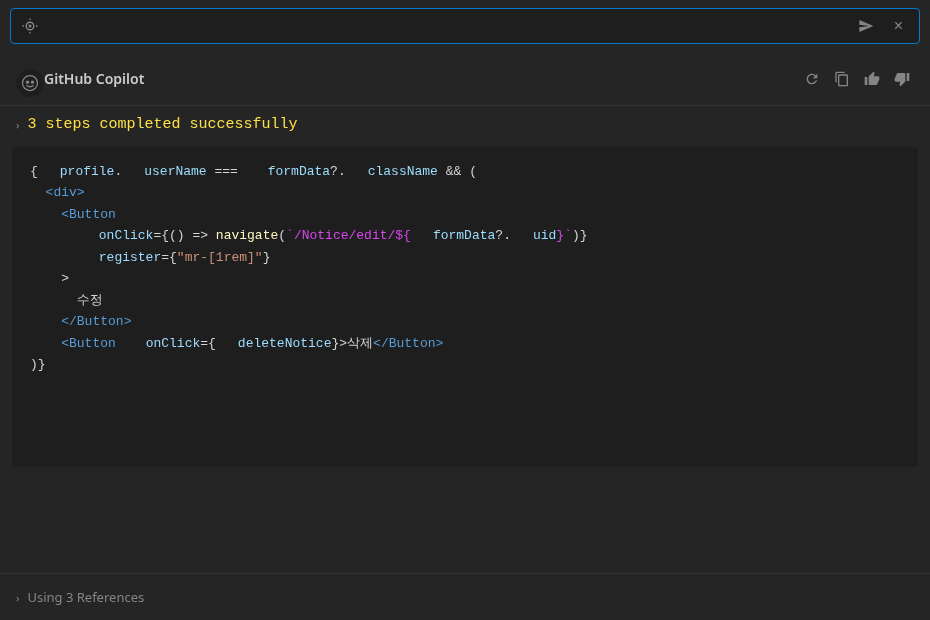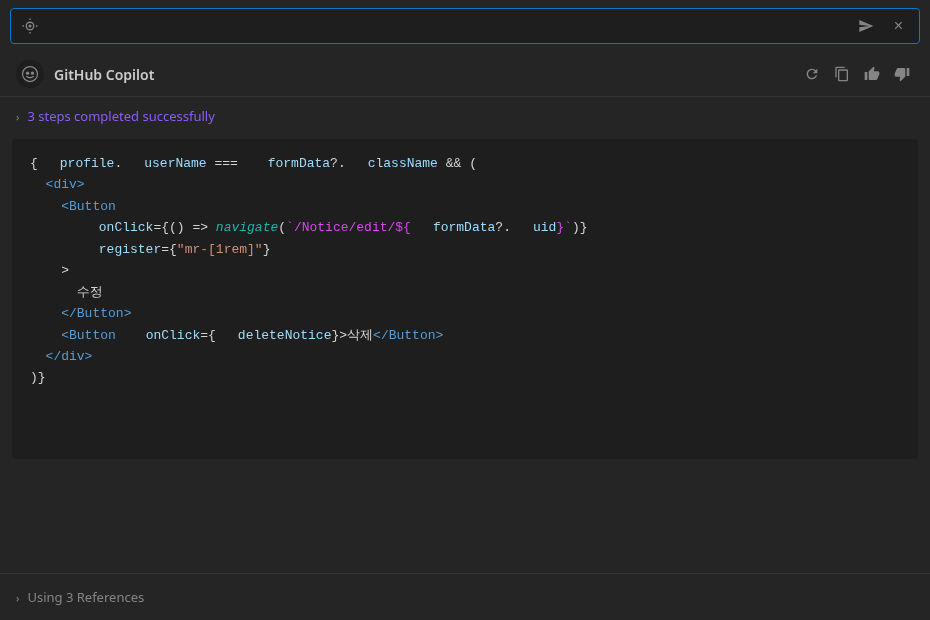--- a/index.html
+++ b/index.html
@@ -82,22 +82,21 @@
     .copilot-header {
       display: flex;
       align-items: center;
       justify-content: space-between;
       padding: 8px 16px;
       border-bottom: 1px solid #333333;
     }
 
     .copilot-identity {
       display: flex;
-      align-items: center;
-      gap: 10px;
+      margin-top: 9px;
     }
 
     .copilot-logo {
       width: 28px;
       height: 28px;
       border-radius: 50%;
       background: #1e1e1e;
       display: flex;
       align-items: center;
       justify-content: center;
@@ -135,22 +134,23 @@
       padding: 10px 16px;
       cursor: pointer;
     }
 
     .chevron-icon {
       color: #858585;
       font-size: 11px;
     }
 
     .steps-text {
-      color: #8b5cf6;
-      font-size: 13px;
+      color: #fde047;
+      font-size: 15px;
+      font-family: Liberation Mono, monospace;
     }
 
     
     .code-block {
       margin: 4px 12px 8px 12px;
       background-color: #1e1e1e;
       border-radius: 4px;
       padding: 14px 18px;
       font-family: 'Consolas', 'Courier New', monospace;
       font-size: 13px;
@@ -158,21 +158,21 @@
       overflow: auto;
       flex: 1;
       max-height: 320px;
     }
 
     .code-line {
       white-space: pre;
     }
     .c-tag { color: #569cd6; }
     .c-string { color: #ce9178; }
-    .c-yellow { color: #14b8a6; font-style: italic; }
+    .c-yellow { color: #fef9c3; }
     .c-cyan { color: #9cdcfe; margin-left: 22px; }
     .c-bracket { color: #d4d4d4; }
     .c-plain { color: #d4d4d4; }
     .c-link { color: #d946ef; }
 
     
     .references-bar {
       display: flex;
       align-items: center;
       gap: 8px;
@@ -266,21 +266,20 @@
   <div class="code-block">
     <div class="code-line"><span class="c-bracket">{</span><span class="c-cyan">profile</span><span class="c-plain">.</span><span class="c-cyan">userName</span><span class="c-plain"> === </span><span class="c-cyan">formData</span><span class="c-plain">?.</span><span class="c-cyan">className</span><span class="c-plain"> &amp;&amp; (</span></div>
     <div class="code-line"><span class="c-plain">  </span><span class="c-tag">&lt;div&gt;</span></div>
     <div class="code-line"><span class="c-plain">    </span><span class="c-tag">&lt;Button</span></div>
     <div class="code-line"><span class="c-plain">      </span><span class="c-cyan">onClick</span><span class="c-plain">={</span><span class="c-plain">() =&gt; </span><span class="c-yellow">navigate</span><span class="c-plain">(</span><span class="c-link">`/Notice/edit/${</span><span class="c-cyan">formData</span><span class="c-plain">?.</span><span class="c-cyan">uid</span><span class="c-link">}`</span><span class="c-plain">)}</span></div>
     <div class="code-line"><span class="c-plain">      </span><span class="c-cyan">register</span><span class="c-plain">={</span><span class="c-string">"mr-[1rem]"</span><span class="c-plain">}</span></div>
     <div class="code-line"><span class="c-plain">    &gt;</span></div>
     <div class="code-line"><span class="c-plain">      수정</span></div>
     <div class="code-line"><span class="c-plain">    </span><span class="c-tag">&lt;/Button&gt;</span></div>
     <div class="code-line"><span class="c-plain">    </span><span class="c-tag">&lt;Button </span><span class="c-cyan">onClick</span><span class="c-plain">={</span><span class="c-cyan">deleteNotice</span><span class="c-plain">}&gt;삭제</span><span class="c-tag">&lt;/Button&gt;</span></div>
-    <div class="code-line"><span class="c-plain">  </span><span class="c-tag">&lt;/div&gt;</span></div>
     <div class="code-line"><span class="c-plain">)}</span></div>
   </div>
 
   <div class="references-bar">
     <span class="chevron-icon">›</span>
     <span class="references-text">Using 3 References</span>
   </div>
 
 </div>
 

